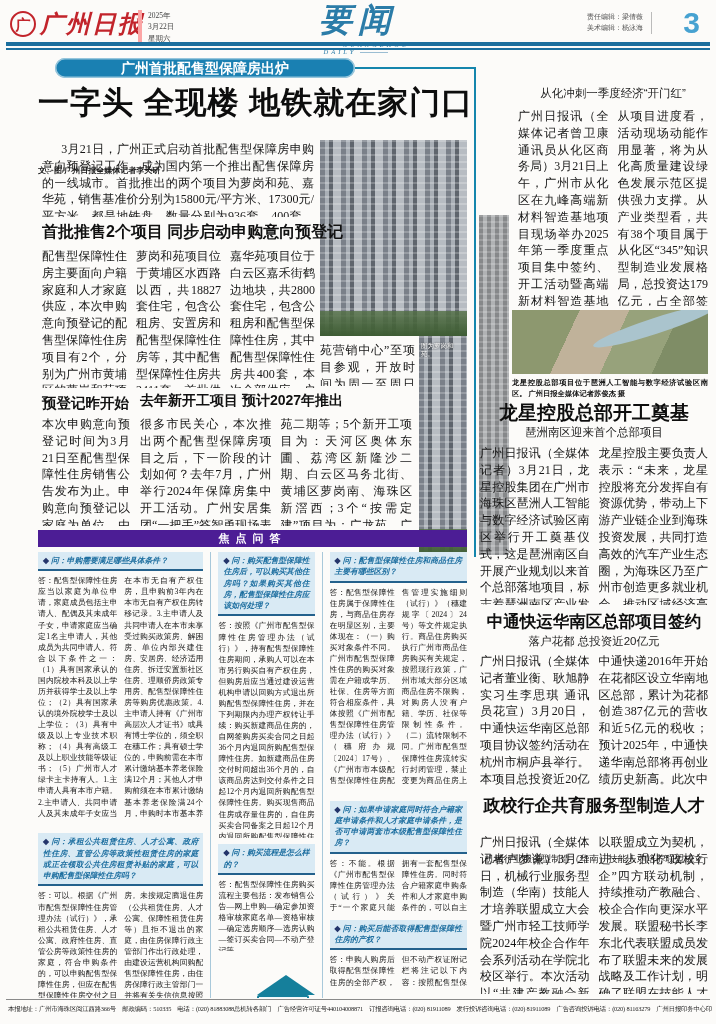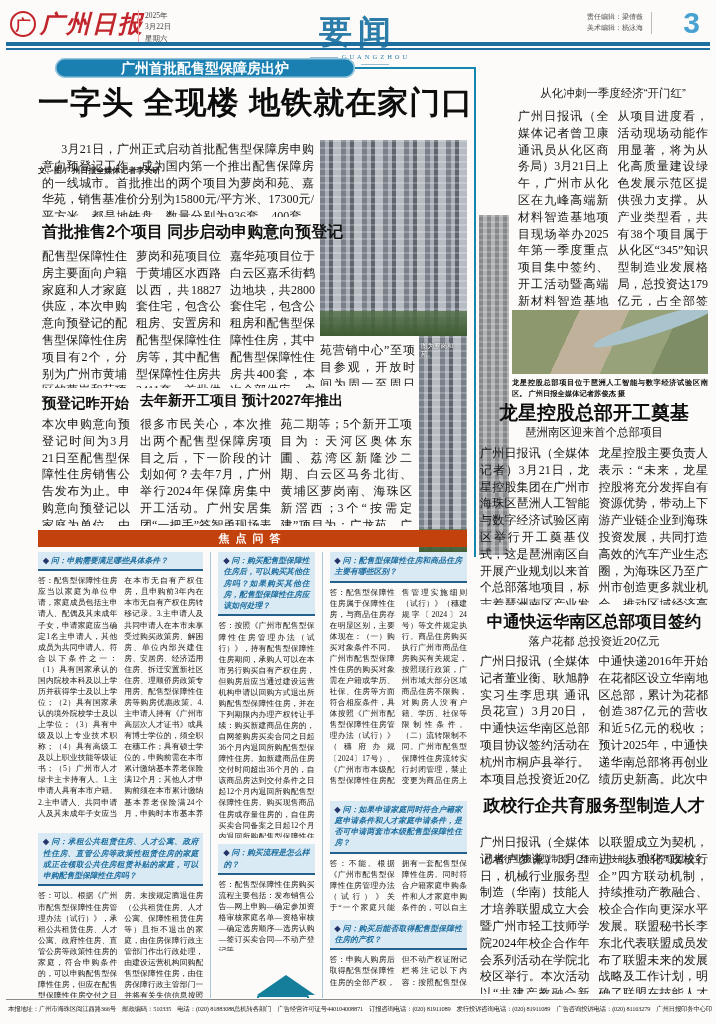--- a/index.html
+++ b/index.html
@@ -4,21 +4,21 @@
 <style>
   * { margin:0; padding:0; box-sizing:border-box; }
   html,body { background:#e8e6e2; }
   body { font-family:"Liberation Serif", serif; }
   .page { position:relative; width:716px; height:1024px; background:#fcfbf9; margin:0 auto; overflow:hidden; }
   .abs { position:absolute; }
 
   
   .logo-circle { display:inline-block; width:26px; height:26px; border:2px solid #c2242b; border-radius:50%; color:#c2242b; font-weight:bold; text-align:center; line-height:24px; font-size:15px; vertical-align:middle; }
   .logo-name { color:#c2242b; font-weight:bold; font-size:24px; letter-spacing:2px; font-style:italic; vertical-align:middle; }
-  .date-block { font-size:7.5px; color:#444; line-height:1.5; border-left:1px solid #fca5a5; padding-left:6px; }
+  .date-block { font-size:7.5px; color:#444; line-height:1.5; border-left:4px solid #fca5a5; padding-left:6px; }
   .sec-title { font-size:33px; font-weight:bold; color:#2b7ca8; letter-spacing:6px; text-align:center; line-height:1; }
   .sec-sub { font-size:6.5px; color:#2b7ca8; letter-spacing:3px; text-align:center; margin-top:4px; }
   .sec-sub-line { display:inline-block; width:28px; height:1px; background:#9bbdd2; vertical-align:middle; margin:0 4px; }
   .editors { font-size:7px; color:#555; text-align:right; line-height:1.6; border-right:1px solid #bbb; padding-right:8px; }
   .pagenum { font-size:30px; font-weight:bold; color:#47a2d1; font-family:"Liberation Sans",sans-serif; }
   .rule-thick { height:4px; background:#1c6f9e; }
   .rule-thin { height:1.5px; background:#1c6f9e; }
 
   
   .kicker { background:#1a80b2; color:#fff; font-family:"Liberation Sans",sans-serif; font-weight:bold; font-size:14px; text-align:center; line-height:20px; border-radius:10px; box-shadow:inset 0 0 0 1.5px rgba(255,255,255,.55); }
@@ -44,21 +44,21 @@
   .photo-strip { background:
       repeating-linear-gradient(180deg, rgba(255,255,255,.18) 0 2px, rgba(0,0,0,0) 2px 6px),
       repeating-linear-gradient(90deg, #86888a 0 4px, #b0b2b4 4px 8px),
       linear-gradient(180deg,#b9bdc0 0,#8f9496 55%,#4c6340 80%,#3c5233 100%); }
   .photo-aerial { background:
       linear-gradient(115deg,#8d986f 0 30%, #c0b29a 30% 52%, #97a27b 52% 75%, #7f8d66 75%); overflow:hidden; }
   .river { position:absolute; right:-12px; top:8px; width:130px; height:16px; background:#aac4cd; border-radius:50%; transform:rotate(-18deg); }
   .photo-cap-overlay { color:#fff; font-size:6.5px; line-height:1.3; text-shadow:0 0 2px rgba(0,0,0,.8); }
 
   
-  .qa-bar { background:#c2410c; color:#fff; font-family:"Liberation Sans",sans-serif; font-weight:bold; font-size:11px; text-align:center; line-height:17px; letter-spacing:6px; }
+  .qa-bar { background:#4c1d95; color:#fff; font-family:"Liberation Sans",sans-serif; font-weight:bold; font-size:11px; text-align:center; line-height:17px; letter-spacing:6px; }
   .qa-cols { display:flex; gap:7px; }
   .qa-divider { width:1px; background:#a8c8da; }
   .qbox { background:#d9eaf4; color:#1e6fa0; font-style:italic; font-weight:bold; font-size:7.8px; line-height:1.45; padding:3px 5px; border-bottom:2px solid #24618c; text-align:justify; margin-bottom:4px; }
   .qbox .diam { color:#24356b; font-style:normal; margin-right:2px; }
   .ans { font-size:7.8px; line-height:1.42; color:#161616; text-align:justify; margin-bottom:6px; }
 
   
   .r-title { font-family:"Liberation Sans",sans-serif; font-weight:bold; color:#0e0e0e; text-align:center; white-space:nowrap; }
   .r-sub { font-family:"Liberation Sans",sans-serif; color:#222; text-align:center; white-space:nowrap; }
   .caption { font-size:7.3px; font-weight:bold; color:#111; line-height:1.45; text-align:justify; }
@@ -78,21 +78,21 @@
 
   <div class="abs" style="left:10px; top:8px;">
     <span class="logo-circle">广</span>
     <span class="logo-name">广州日报</span>
   </div>
   <div class="abs date-block" style="left:138px; top:10px;">
     <div>2025年</div>
     <div>3月22日</div>
     <div>星期六</div>
   </div>
-  <div class="abs" style="left:290px; top:16px; width:136px;">
+  <div class="abs" style="left:290px; top:4px; width:136px;font-style:italic;">
     <div class="sec-title">要闻</div>
     <div class="sec-sub"><span class="sec-sub-line"></span><span>GUANGZHOU DAILY</span><span class="sec-sub-line"></span></div>
   </div>
   <div class="abs editors" style="right:64px; top:12px; width:120px;">
     <div>责任编辑：梁倩薇</div>
     <div>美术编辑：杨泳海</div>
   </div>
   <div class="abs pagenum" style="right:16px; top:6px;">3</div>
   <div class="abs rule-thick" style="left:6px; top:42px; width:704px;"></div>
   <div class="abs rule-thin" style="left:6px; top:48px; width:704px;"></div>

